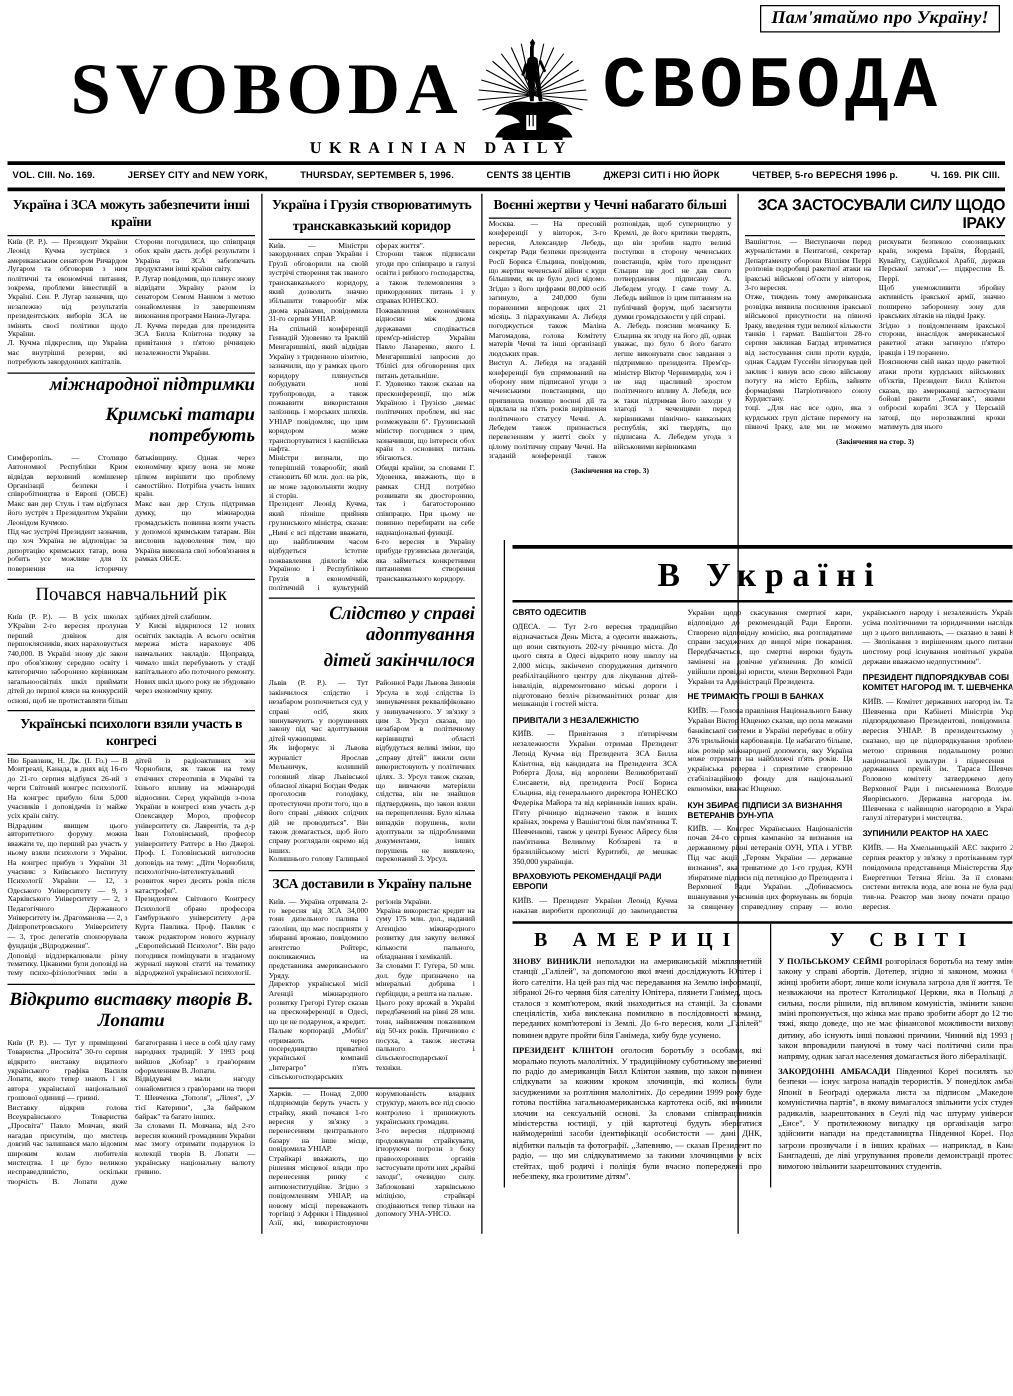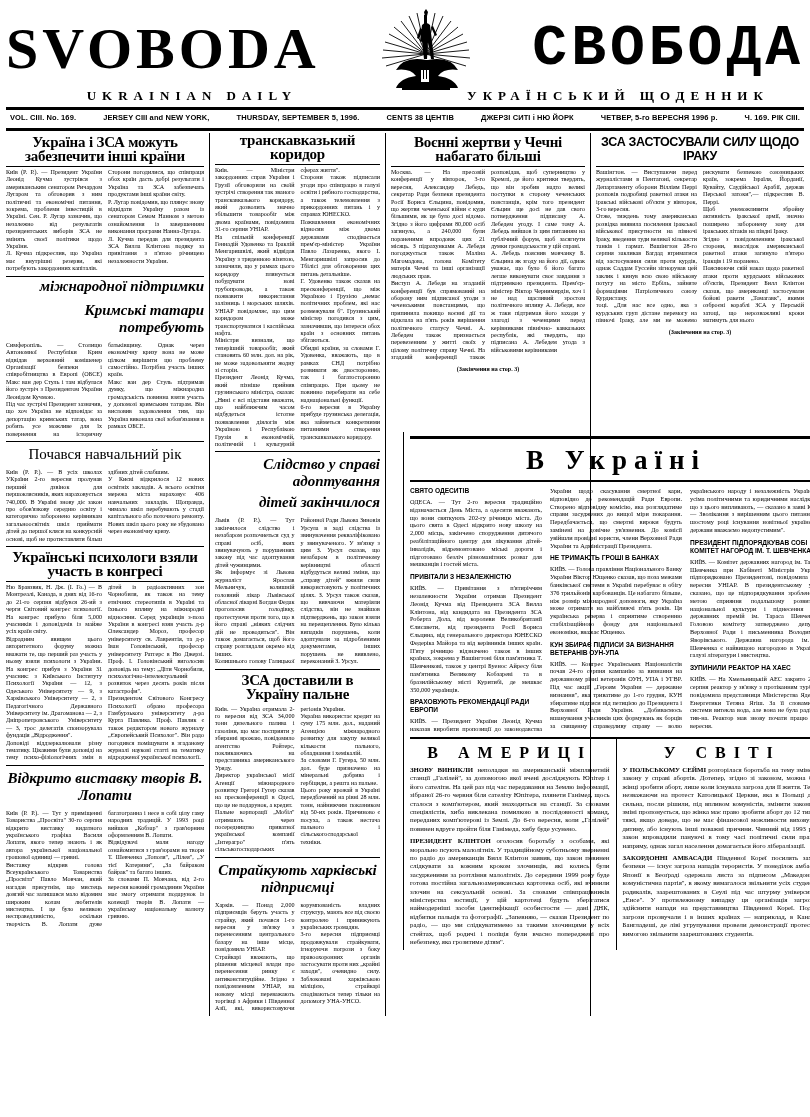--- a/index.html
+++ b/index.html
@@ -15,21 +15,21 @@
   
   .slogan-wrap{display:flex;justify-content:flex-end;padding-right:4px;}
   .slogan{
     border:1px solid #000;
     padding:1px 8px 2px 8px;
     font-family:"Liberation Serif", serif;
     font-weight:bold;font-style:italic;
     font-size:14.5px;letter-spacing:.2px;white-space:nowrap;
   }
   .masthead{
-    display:flex;align-items:center;justify-content:space-between;
+    display:flex;align-items:center;justify-content:center;
     margin-top:2px;height:86px;gap:0;
   }
   .nameplate{
     font-family:"Liberation Serif", serif;
     font-weight:bold;font-size:58px;line-height:58px;
     letter-spacing:4px;white-space:nowrap;
   }
   .nameplate.left{margin-right:4px;}
   .nameplate.right{margin-left:4px;font-family:Liberation Mono, monospace;}
   .emblem{width:104px;height:86px;flex:0 0 104px;position:relative;}
@@ -56,37 +56,37 @@
   .body-col{
     font-family:"Liberation Serif", serif;
     font-size:6.1px;line-height:7.4px;
     text-align:justify;
     -webkit-hyphens:auto;hyphens:auto;
   }
 
   
   .hl-black{
     font-family:"Liberation Serif", serif;
-    font-weight:bold;font-size:15px;line-height:14px;
+    font-weight:bold;font-size:11px;line-height:14px;
     text-align:center;padding:2px 0 3px 0;letter-spacing:-.2px;
   }
   .hl-ital{
     font-family:"Liberation Serif", serif;
     font-weight:bold;font-style:italic;font-size:15px;line-height:17px;
     text-align:right;padding:3px 0 4px 0;
   }
   .hl-ital.ctr{text-align:center;}
   .hl-serif{
     font-family:"Liberation Serif", serif;
     font-size:15px;line-height:17px;text-align:center;padding:3px 0 4px 0;
   }
   .hl-sans{
     font-family:"Liberation Sans", sans-serif;
     font-weight:bold;font-size:12.5px;line-height:14px;
-    text-align:center;padding:2px 0 3px 0;letter-spacing:-.3px;
+    text-align:right;padding:2px 0 3px 0;letter-spacing:-.3px;
   }
 
   
   .top-grid{display:flex;margin-top:2px;}
   .tcol{box-sizing:border-box;}
   .tcol.c1{width:203px;padding-right:5px;}
   .tcol.c2{width:176px;padding:0 5px;border-left:1px solid #000;}
   .tcol.c3{width:205px;padding:0 5px;border-left:1px solid #000;}
   .tcol.c4{width:214px;padding-left:5px;border-left:1px solid #000;}
 
@@ -148,20 +148,23 @@
   .lead{font-weight:bold;}
 
   
   [data-bind]{white-space:pre-line;}
 </style>
 </head>
 <body>
 
 <div class="page">
 
+  <div class="slogan-wrap">
+    <div class="slogan" data-bind="masthead.slogan">Пам'ятаймо про Україну!</div>
+  </div>
 
   <div class="masthead">
     <div class="nameplate left" data-bind="masthead.name_left">SVOBODA</div>
     <div class="emblem">
       <svg viewBox="0 0 104 86" width="104" height="86" aria-hidden="true">
         <g stroke="#000" stroke-width="0.9">
 
           <g transform="translate(52,48)">
             <line x1="0" y1="0" x2="-44" y2="4"></line>
               <line x1="0" y1="0" x2="-43" y2="-4"></line>
@@ -204,27 +207,26 @@
 
         <rect x="28" y="80" width="48" height="4" fill="#000"></rect>
       </svg>
     </div>
     <div class="nameplate right" data-bind="masthead.name_right">СВОБОДА</div>
   </div>
 
   <div class="subnames">
     <div class="subname l" data-bind="masthead.sub_left">UKRAINIAN DAILY</div>
     <div class="subgap"></div>
-    <div class="subname r" data-bind="masthead.sub_right">УКРАЇНСЬКИЙ ЩОДЕННИК</div>
   </div>
 
   <div class="rule-thick"></div>
   <div class="dateline">
     <span data-bind="dateline.volume">VOL. CIII. No. 169.</span>
-    <span data-bind="dateline.city_en">JERSEY CIII and NEW YORK,</span>
+    <span data-bind="dateline.city_en">JERSEY CITY and NEW YORK,</span>
     <span data-bind="dateline.date_en">THURSDAY, SEPTEMBER 5, 1996.</span>
     <span data-bind="dateline.price_en">CENTS 38 ЦЕНТІВ</span>
     <span data-bind="dateline.city_uk">ДЖЕРЗІ СИТІ і НЮ ЙОРК</span>
     <span data-bind="dateline.date_uk">ЧЕТВЕР, 5-го ВЕРЕСНЯ 1996 р.</span>
     <span data-bind="dateline.volume_uk">Ч. 169. РІК СІІІ.</span>
   </div>
   <div class="rule-thick"></div>
 
   <div class="top-grid">
 
@@ -277,20 +279,21 @@
 Виставку відкрив голова Всеукраїнського Товариства „Просвіта" Павло Мовчан, який нагадав присутнім, що мистець довгий час залишався мало відомим широким колам любителів мистецтва. І це було великою несправедливістю, оскільки творчість В. Лопати дуже багатогранна і несе в собі цілу гаму народних традицій. У 1993 році вийшов „Кобзар" з грав'юрним оформленням В. Лопати.
 Відвідувачі мали нагоду ознайомитися з грав'юрами на твори Т. Шевченка „Тополя", „Лілея", „У тієї Катерини", „За байраком байрак" та багато інших.
 За словами П. Мовчана, від 2-го вересня кожний громадянин України має змогу отримати подарунок із колекції творів В. Лопати — українську національну валюту гривню.</div>
       </div>
 
     </div>
 
     <div class="tcol c2">
 
       <div class="story">
+        <div class="hl-black" data-bind="col2.story1.headline_line1">Україна і Грузія створюватимуть</div>
         <div class="hl-black" style="padding-top:0;" data-bind="col2.story1.headline_line2">транскавказький коридор</div>
         <div class="rule-thin"></div>
         <div class="body-col twocol" style="margin-top:2px;" data-bind="col2.story1.text">Київ. — Міністри закордонних справ України і Грузії обговорили на своїй зустрічі створення так званого транскавказького коридору, який дозволить значно збільшити товарообіг між двома країнами, повідомила 31-го серпня УНІАР.
 На спільній конференції Геннадій Удовенко та Іраклій Менгаришвілі, який відвідав Україну з триденною візитою, зазначили, що у рамках цього коридору плянується побудувати нові трубопроводи, а також пожвавити використання залізниць і морських шляхів. УНІАР повідомляє, що цим коридором може транспортуватися і каспійська нафта.
 Міністри визнали, що теперішній товарообіг, який становить 60 млн. дол. на рік, не може задовольняти жодну зі сторін.
 Президент Леонід Кучма, який пізніше прийняв грузинського міністра, сказав: „Нині є всі підстави вважати, що найближчим часом відбудеться істотне пожвавлення діялогів між Україною і Республікою Грузія в економічній, політичній і культурній сферах життя".
 Сторони також підписали угоди про співпрацю в галузі освіти і рибного господарства, а також телемовлення з прикордонних питань і у справах ЮНЕСКО.
 Пожвавлення економічних відносин між двома державами сподівається прем'єр-міністер України Павло Лазаренко, якого І. Менгаришвілі запросив до Тбілісі для обговорення цих питань детальніше.
 Г. Удовенко також сказав на пресконференції, що між Україною і Грузією „немає політичних проблем, які нас розмежували б". Грузинський міністер погодився з цим, зазначивши, що інтереси обох країн з основних питань збігаються.
 Обидві країни, за словами Г. Удовенка, вважають, що в рамках СНД потрібно розвивати як двосторонню, так і багатосторонню співпрацю. При цьому не повинно перебирати на себе наднаціональні функції.
@@ -315,21 +318,20 @@
 Директор української місії Агенції міжнародного розвитку Грегорі Гугер сказав на пресконференції в Одесі, що це не подарунок, а кредит.
 Пальне корпорації „Мобіл" отримають через посередництво приватної української компанії „Інтерагро" п'ять сільськогосподарських регіонів України.
 Україна використає кредит на суму 175 млн. дол., наданий Агенцією міжнародного розвитку для закупу великої кількости пального, обладнання і хемікалій.
 За словами Г. Гугера, 50 млн. дол. буде призначено на мінеральні добрива і гербіциди, а решта на пальне.
 Цього року врожай в Україні передбачений на рівні 28 млн. тонн, найнижчим показником від 50-их років. Причиново є посуха, а також нестача пального і сільськогосподарської техніки.</div>
       </div>
 
       <div class="hsep"></div>
 
       <div class="story">
-        <div class="hl-ital ctr" data-bind="col2.story4.headline">Страйкують харківські підприємці</div>
         <div class="body-col twocol" style="margin-top:2px;" data-bind="col2.story4.text">Харків. — Понад 2,000 підприємців беруть участь у страйку, який почався 1-го вересня у зв'язку з перенесенням центрального базару на інше місце, повідомила УНІАР.
 Страйкарі вважають, що рішення місцевої влади про перенесення ринку є антиконституційне. Згідно з повідомленням УНІАР, на новому місці переважають торгівці з Африки і Південної Азії, які, використовуючи корумпованість владних структур, мають все під своєю контролею і принижують українських громадян.
 3-го вересня підприємці продовжували страйкувати, ігноруючи погрози з боку правоохоронних органів застосувати проти них „крайні заходи", очевидно силу. Заблоковані харківською міліцією, страйкарі сподіваються тепер тільки на допомогу УНА-УНСО.</div>
       </div>
 
     </div>
 
     <div class="tcol c3">
       <div class="story">
         <div class="hl-black" data-bind="col3.story1.headline">Воєнні жертви у Чечні набагато більші</div>

